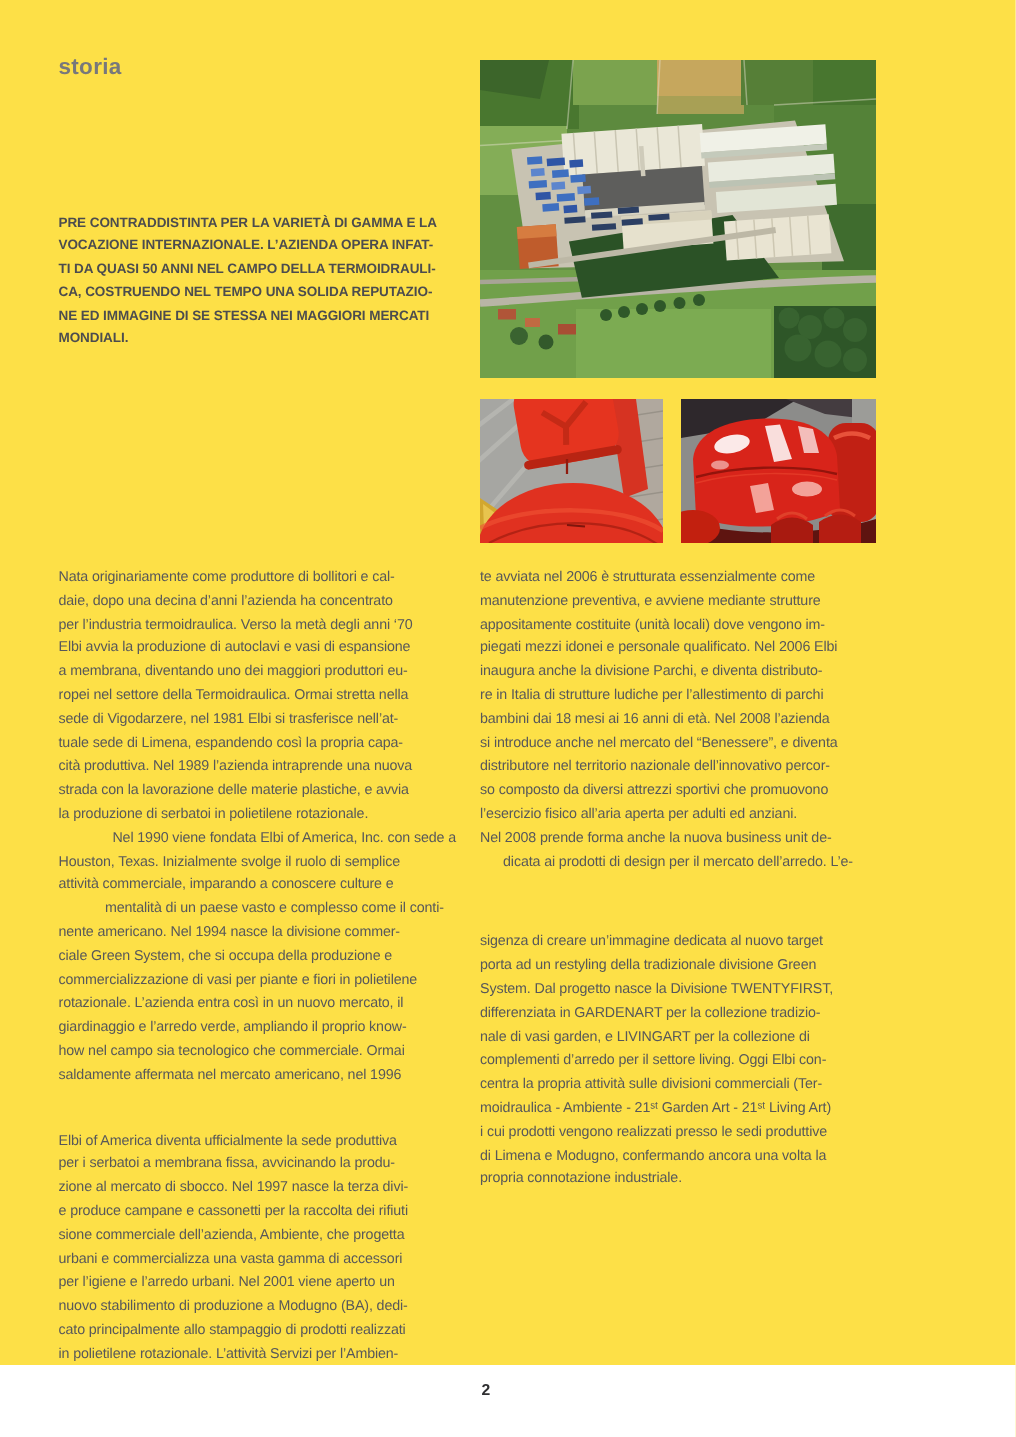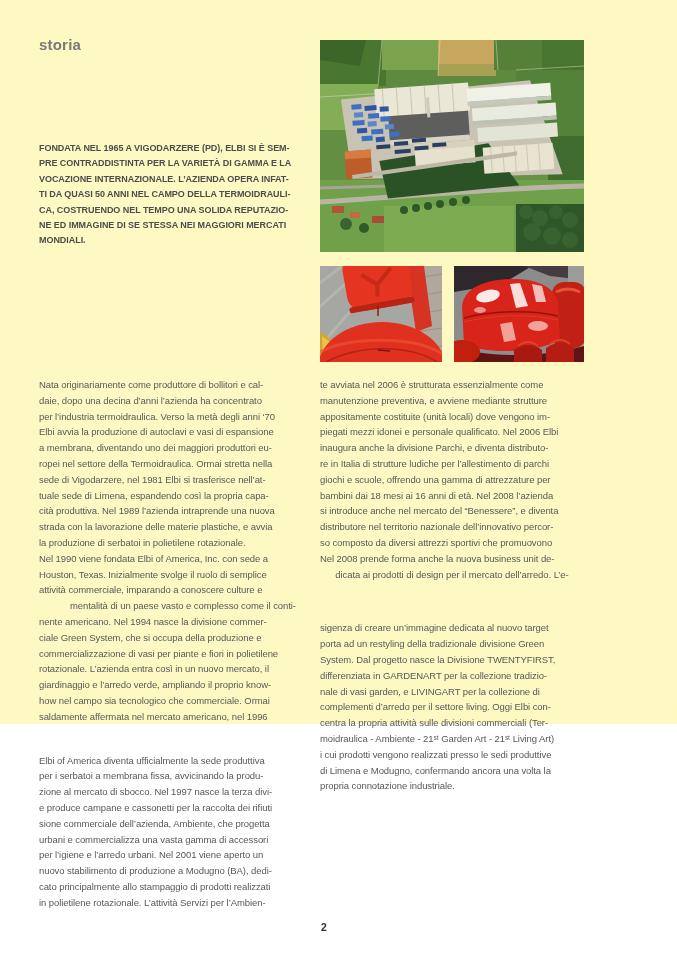--- a/index.html
+++ b/index.html
@@ -1,21 +1,21 @@
 <!DOCTYPE html>
 <html><head>
 <meta charset="utf-8">
 <style>
   * { margin:0; padding:0; box-sizing:border-box; }
   html,body { background:#ffffff; }
   body {
     width:677px; height:958px; position:relative; overflow:hidden;
     font-family:"Liberation Sans","DejaVu Sans",sans-serif;
   }
-  .page { position:absolute; left:0; top:0; width:677px; height:724px; background:#fef9c3;padding-left:38px; }
+  .page { position:absolute; left:0; top:0; width:677px; height:910px; background:#fde047;padding-left:38px; }
 
   .page-title {
     position:absolute; left:39px; top:36px;
     font-size:15px; font-weight:bold; color:#78787b; letter-spacing:.2px;
   }
 
   .intro {
     position:absolute; left:39px; top:141px; width:268px;
     font-size:9px; font-weight:bold; color:#4c4c4e; letter-spacing:-.05px;
   }
@@ -44,21 +44,20 @@
   }
 </style>
 </head>
 <body>
 
 <div class="page">
 
   <h1 class="page-title">storia</h1>
 
   <section class="intro">
-      <div class="line" style="word-spacing: 0px;">FONDATA NEL 1965 A VIGODARZERE (PD), ELBI SI È SEM-</div>
       <div class="line" style="word-spacing: 0px;">PRE CONTRADDISTINTA PER LA VARIETÀ DI GAMMA E LA</div>
       <div class="line" style="word-spacing: 0px;">VOCAZIONE INTERNAZIONALE. L’AZIENDA OPERA INFAT-</div>
       <div class="line" style="word-spacing: 0px;">TI DA QUASI 50 ANNI NEL CAMPO DELLA TERMOIDRAULI-</div>
       <div class="line" style="word-spacing: 0px;">CA, COSTRUENDO NEL TEMPO UNA SOLIDA REPUTAZIO-</div>
       <div class="line" style="word-spacing: 0px;">NE ED IMMAGINE DI SE STESSA NEI MAGGIORI MERCATI</div>
       <div class="line rag">MONDIALI.</div>
     </section>
 
   <figure class="photo" id="photo-aerial">
     <svg viewBox="0 0 264 212" preserveAspectRatio="none">
@@ -240,21 +239,21 @@
       <div class="line" style="word-spacing: 0px;">daie, dopo una decina d’anni l’azienda ha concentrato</div>
       <div class="line" style="word-spacing: 0px;">per l’industria termoidraulica. Verso la metà degli anni ‘70</div>
       <div class="line" style="word-spacing: 0px;">Elbi avvia la produzione di autoclavi e vasi di espansione</div>
       <div class="line" style="word-spacing: 0px;">a membrana, diventando uno dei maggiori produttori eu-</div>
       <div class="line" style="word-spacing: 0px;">ropei nel settore della Termoidraulica. Ormai stretta nella</div>
       <div class="line" style="word-spacing: 0px;">sede di Vigodarzere, nel 1981 Elbi si trasferisce nell’at-</div>
       <div class="line" style="word-spacing: 0px;">tuale sede di Limena, espandendo così la propria capa-</div>
       <div class="line" style="word-spacing: 0px;">cità produttiva. Nel 1989 l’azienda intraprende una nuova</div>
       <div class="line" style="word-spacing: 0px;">strada con la lavorazione delle materie plastiche, e avvia</div>
       <div class="line rag">la produzione di serbatoi in polietilene rotazionale.</div>
-      <div class="line" style="word-spacing: 0px;">Nel 1990 viene fondata Elbi of America, Inc. con sede a</div>
+      <div class="line" style="word-spacing: 0px; text-align: right;">Nel 1990 viene fondata Elbi of America, Inc. con sede a</div>
       <div class="line" style="word-spacing: 0px;">Houston, Texas. Inizialmente svolge il ruolo di semplice</div>
       <div class="line" style="word-spacing: 0px;">attività commerciale, imparando a conoscere culture e</div>
       <div class="line" style="word-spacing: 0px; margin-left: 31px;">mentalità di un paese vasto e complesso come il conti-</div>
       <div class="line" style="word-spacing: 0px;">nente americano. Nel 1994 nasce la divisione commer-</div>
       <div class="line" style="word-spacing: 0px;">ciale Green System, che si occupa della produzione e</div>
       <div class="line" style="word-spacing: 0px;">commercializzazione di vasi per piante e fiori in polietilene</div>
       <div class="line" style="word-spacing: 0px;">rotazionale. L’azienda entra così in un nuovo mercato, il</div>
       <div class="line" style="word-spacing: 0px;">giardinaggio e l’arredo verde, ampliando il proprio know-</div>
       <div class="line" style="word-spacing: 0px;">how nel campo sia tecnologico che commerciale. Ormai</div>
       <div class="line" style="word-spacing: 0px;">saldamente affermata nel mercato americano, nel 1996</div>
@@ -269,25 +268,25 @@
       <div class="line" style="word-spacing: 0px;">cato principalmente allo stampaggio di prodotti realizzati</div>
       <div class="line" style="word-spacing: 0px;">in polietilene rotazionale. L’attività Servizi per l’Ambien-</div>
     </section>
   <section class="col" id="col-right">
       <div class="line" style="word-spacing: 0px;">te avviata nel 2006 è strutturata essenzialmente come</div>
       <div class="line" style="word-spacing: 0px;">manutenzione preventiva, e avviene mediante strutture</div>
       <div class="line" style="word-spacing: 0px;">appositamente costituite (unità locali) dove vengono im-</div>
       <div class="line" style="word-spacing: 0px;">piegati mezzi idonei e personale qualificato. Nel 2006 Elbi</div>
       <div class="line" style="word-spacing: 0px;">inaugura anche la divisione Parchi, e diventa distributo-</div>
       <div class="line" style="word-spacing: 0px;">re in Italia di strutture ludiche per l’allestimento di parchi</div>
-      <div class="line" style="word-spacing: 0px;">giochi e scuole, offrendo una gamma di attrezzature per</div>
       <div class="line" style="word-spacing: 0px;">bambini dai 18 mesi ai 16 anni di età. Nel 2008 l’azienda</div>
       <div class="line" style="word-spacing: 0px;">si introduce anche nel mercato del “Benessere”, e diventa</div>
       <div class="line" style="word-spacing: 0px;">distributore nel territorio nazionale dell’innovativo percor-</div>
       <div class="line" style="word-spacing: 0px;">so composto da diversi attrezzi sportivi che promuovono</div>
+      <div class="line rag">l’esercizio fisico all’aria aperta per adulti ed anziani.</div>
       <div class="line" style="word-spacing: 0px;">Nel 2008 prende forma anche la nuova business unit de-</div>
       <div class="line" style="word-spacing: 0px; text-align: center;">dicata ai prodotti di design per il mercato dell’arredo. L’e-</div>
       <div class="line" style="word-spacing: 0px; margin-top: 38px;">sigenza di creare un’immagine dedicata al nuovo target</div>
       <div class="line" style="word-spacing: 0px;">porta ad un restyling della tradizionale divisione Green</div>
       <div class="line" style="word-spacing: 0px;">System. Dal progetto nasce la Divisione TWENTYFIRST,</div>
       <div class="line" style="word-spacing: 0px;">differenziata in GARDENART per la collezione tradizio-</div>
       <div class="line" style="word-spacing: 0px;">nale di vasi garden, e LIVINGART per la collezione di</div>
       <div class="line" style="word-spacing: 0px;">complementi d’arredo per il settore living. Oggi Elbi con-</div>
       <div class="line" style="word-spacing: 0px;">centra la propria attività sulle divisioni commerciali (Ter-</div>
       <div class="line" style="word-spacing: 0px;">moidraulica - Ambiente - 21ˢᵗ Garden Art - 21ˢᵗ Living Art)</div>

